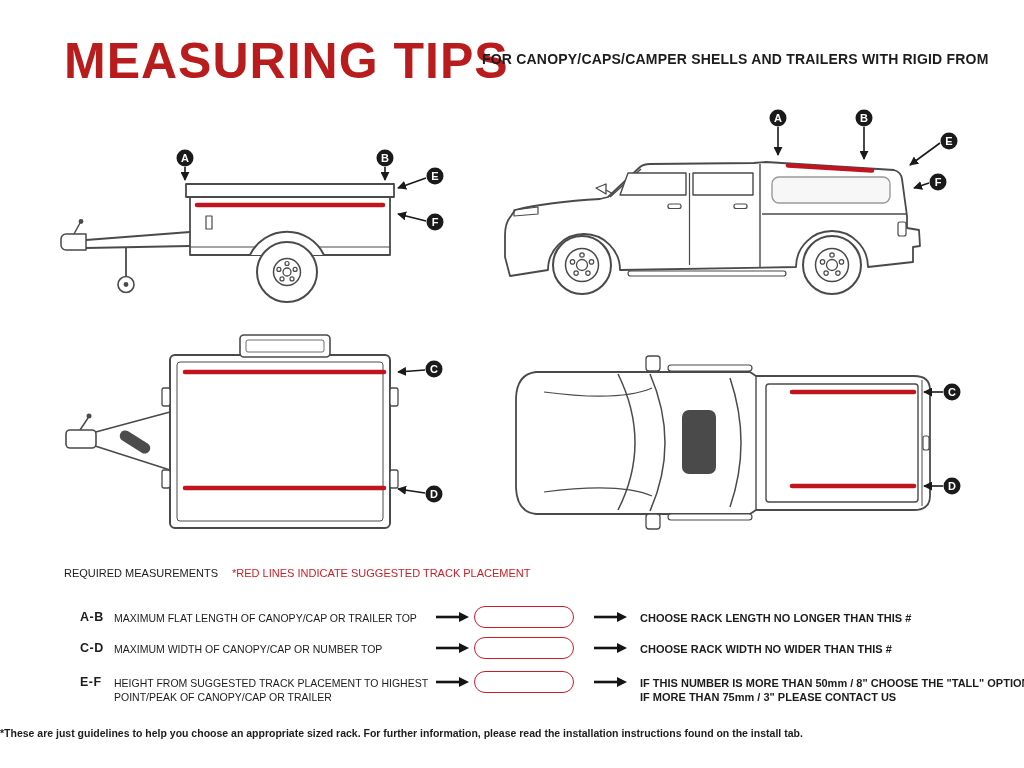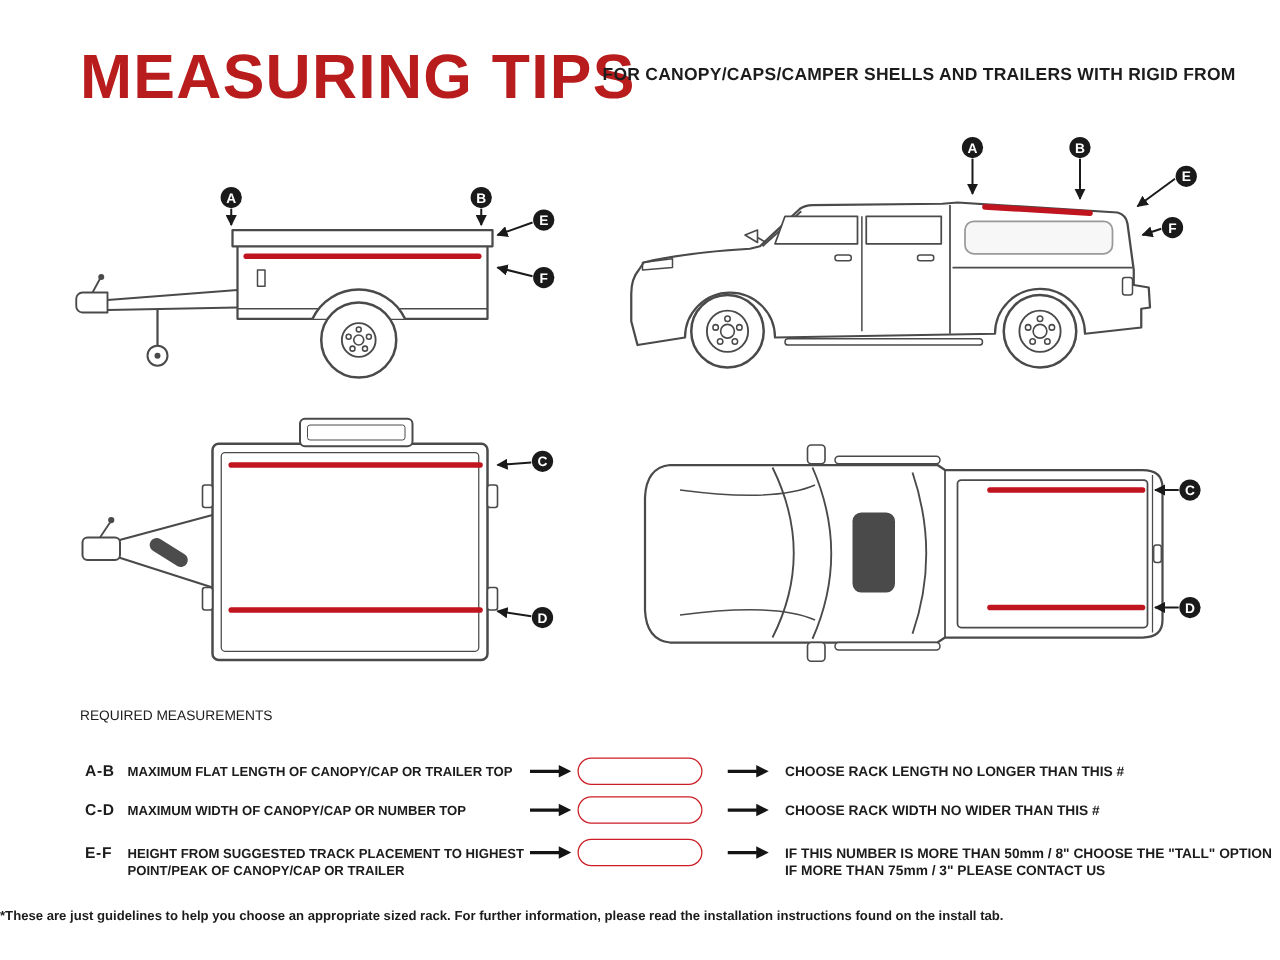--- a/index.html
+++ b/index.html
@@ -5,23 +5,23 @@
   *{margin:0;padding:0;box-sizing:border-box}
   html,body{width:1024px;height:768px}
   body{background:#ffffff;font-family:"Liberation Sans",sans-serif;color:#1c1c1c;position:relative;overflow:hidden}
   .page{position:absolute;inset:0}
   .title{position:absolute;left:64px;top:32px;font-size:50px;font-weight:900;letter-spacing:1px;color:#b91c1c;white-space:nowrap}
   .subtitle{position:absolute;left:482px;top:51px;font-size:14px;font-weight:700;letter-spacing:.2px;white-space:nowrap}
   .diag{position:absolute}
   .mtext{font:700 11px "Liberation Sans",sans-serif;fill:#fff;text-anchor:middle}
   .req-line{position:absolute;left:64px;top:567px;font-size:11px;font-weight:400;display:flex;gap:14px;white-space:nowrap}
   .req-line .note{color:#cc1d26}
-  .mrow{position:absolute;left:4px;width:832px;height:30px}
+  .mrow{position:absolute;left:16px;width:832px;height:30px}
   .mrow .code{position:absolute;left:64px;top:4px;font-size:12.5px;font-weight:700;letter-spacing:.5px}
-  .mrow .desc{position:absolute;left:98px;top:6px;width:318px;font-size:10.5px;font-weight:700;line-height:13.5px;white-space:pre-line}
+  .mrow .desc{position:absolute;left:98px;top:6px;width:318px;font-size:10.5px;font-weight:400;line-height:13.5px;white-space:pre-line}
   .mrow .a1{position:absolute;left:420px;top:5px}
   .mrow .box{position:absolute;left:458px;top:0;width:100px;height:22px;border:1.7px solid #cc1d26;border-radius:11px;background:#fff}
   .mrow .a2{position:absolute;left:578px;top:5px}
   .mrow .result{position:absolute;left:624px;top:6px;width:392px;font-size:11px;font-weight:700;line-height:13.5px;white-space:pre-line}
   .footer{position:absolute;left:0;top:727px;width:1024px;text-align:left;font-size:10.5px;font-weight:700}
 </style>
 </head>
 <body>
 
 <div class="page">
@@ -223,20 +223,21 @@
     </g>
     <g>
       <line x1="443" y1="146" x2="424" y2="146" stroke="#1a1a1a" stroke-width="1.6" marker-end="url(#ah4)"></line>
       <circle cx="452" cy="146" r="8.5" fill="#1a1a1a"></circle>
       <text x="452" y="150" class="mtext">D</text>
     </g>
   </svg>
 
   <div class="req-line">
     <span>REQUIRED MEASUREMENTS</span>
+    <span class="note">*RED LINES INDICATE SUGGESTED TRACK PLACEMENT</span>
   </div>
 
   <div class="mrow" style="top:606px">
     <span class="code">A-B</span>
     <span class="desc">MAXIMUM  FLAT LENGTH OF CANOPY/CAP OR TRAILER TOP</span>
     <svg class="a1" width="34" height="12" viewBox="0 0 34 12">
       <line x1="0" y1="6" x2="24" y2="6" stroke="#141414" stroke-width="2.6"></line>
         <polygon points="23,1 33,6 23,11" fill="#141414"></polygon>
     </svg>
     <div class="box"></div>

